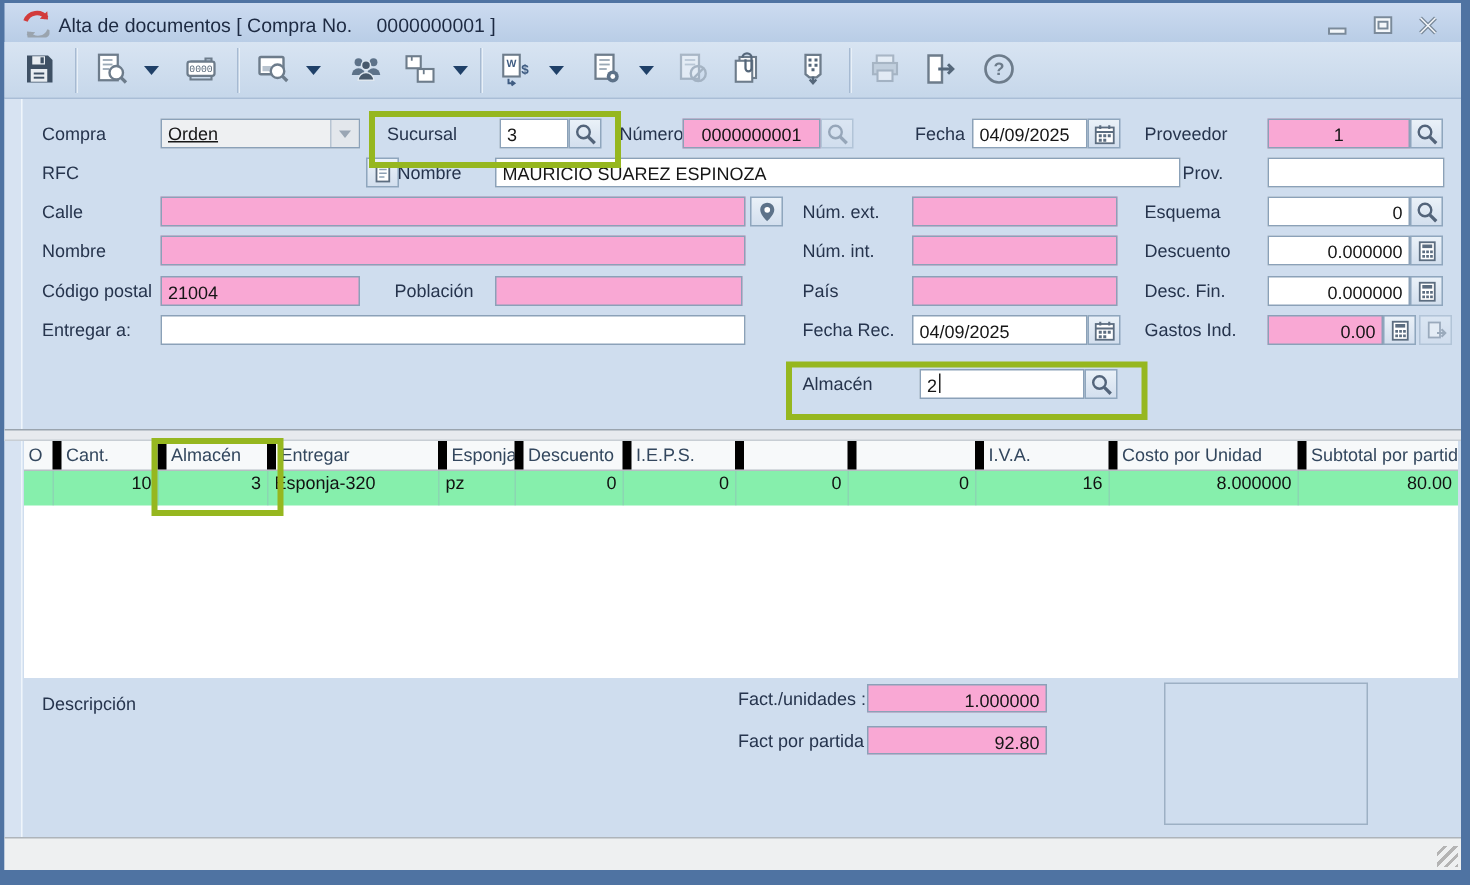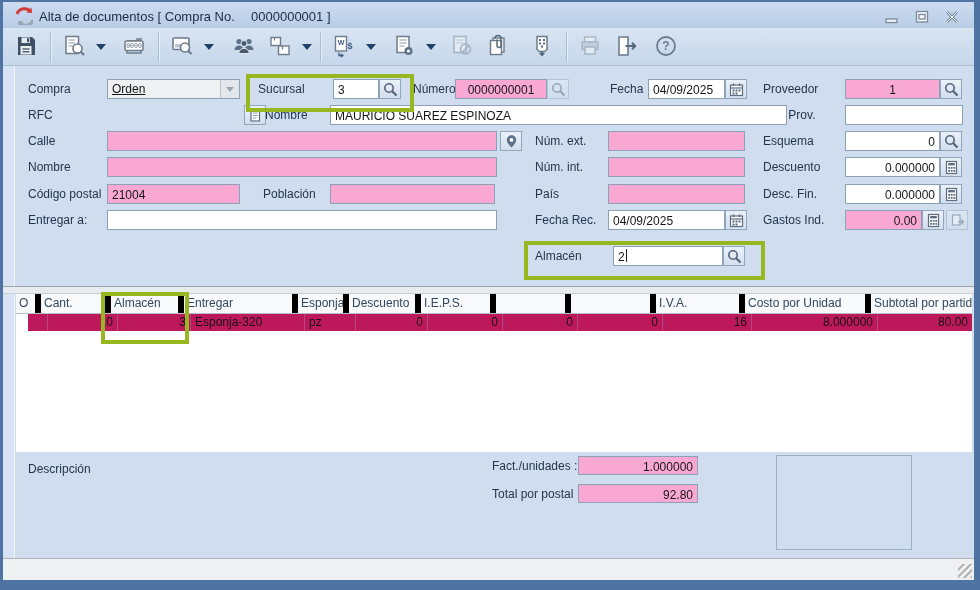--- a/index.html
+++ b/index.html
@@ -40,21 +40,21 @@
   .hl{position:absolute;border:4px solid #96b71f;pointer-events:none;}
   .text-caret{position:absolute;width:1px;height:13px;background:#222;}
 
   .splitter{position:absolute;left:3px;top:286px;width:971px;height:8px;background:#e7eaee;
             border-top:1px solid #9aa4ae;border-bottom:1px solid #c8ced4;box-sizing:border-box;}
   .grid{position:absolute;left:16px;top:294px;width:956px;height:158px;background:#ffffff;}
   .grid-head{display:flex;height:19px;background:#f7f9fa;border-bottom:1px solid #b6bdc4;}
   .grid-head .gc{border-left:6px solid #000000;font-size:12px;color:#33475e;padding:2px 3px 0 3px;
                  box-sizing:border-box;overflow:hidden;white-space:nowrap;}
   .grid-head .gc:first-child{border-left:none;}
-  .grid-row{display:flex;height:17px;background:#be185d;margin-left:12px;}
+  .grid-row{display:flex;height:23px;background:#86efac;}
   .grid-row .gc{font-size:12px;color:#121212;padding:1px 4px 0 4px;box-sizing:border-box;
                 border-left:1px solid rgba(150,168,188,.35);overflow:hidden;white-space:nowrap;}
   .grid-row .gc:first-child{border-left:none;}
   .gc.num{text-align:right;}
   .c0{width:19px;flex:0 0 auto}.c1{width:70px;flex:0 0 auto}.c2{width:73px;flex:0 0 auto}
   .c3{width:114px;flex:0 0 auto}.c4{width:51px;flex:0 0 auto}.c5{width:72px;flex:0 0 auto}
   .c6{width:75px;flex:0 0 auto}.c7{width:75px;flex:0 0 auto}.c8{width:85px;flex:0 0 auto}
   .c9{width:89px;flex:0 0 auto}.c10{width:126px;flex:0 0 auto}.c11{flex:1 1 auto}
 
   .descbox{position:absolute;left:102px;top:456px;width:360px;height:58px;box-sizing:border-box;
@@ -496,21 +496,21 @@
       <div class="gc c9 num">16</div>
       <div class="gc c10 num">8.000000</div>
       <div class="gc c11 num">80.00</div>
     </div>
   </div>
   <div class="hl" style="left:101px;top:292px;width:80px;height:44px"></div>
 
   <div class="lbl" style="left:28px;top:462px">Descripción</div>
   <div class="lbl" style="left:492px;top:459px">Fact./unidades :</div>
   <div class="fld right" style="left:578px;top:456px;width:120px;height:19px">1.000000</div>
-  <div class="lbl" style="left:492px;top:487px">Total por postal</div>
+  <div class="lbl" style="left:492px;top:487px">Fact por partida</div>
   <div class="fld right" style="left:578px;top:484px;width:120px;height:19px">92.80</div>
   <div class="photobox"></div>
 
   <div class="statusbar">
     <div class="grip"></div>
   </div>
 
 </div>
 
 </body></html>

